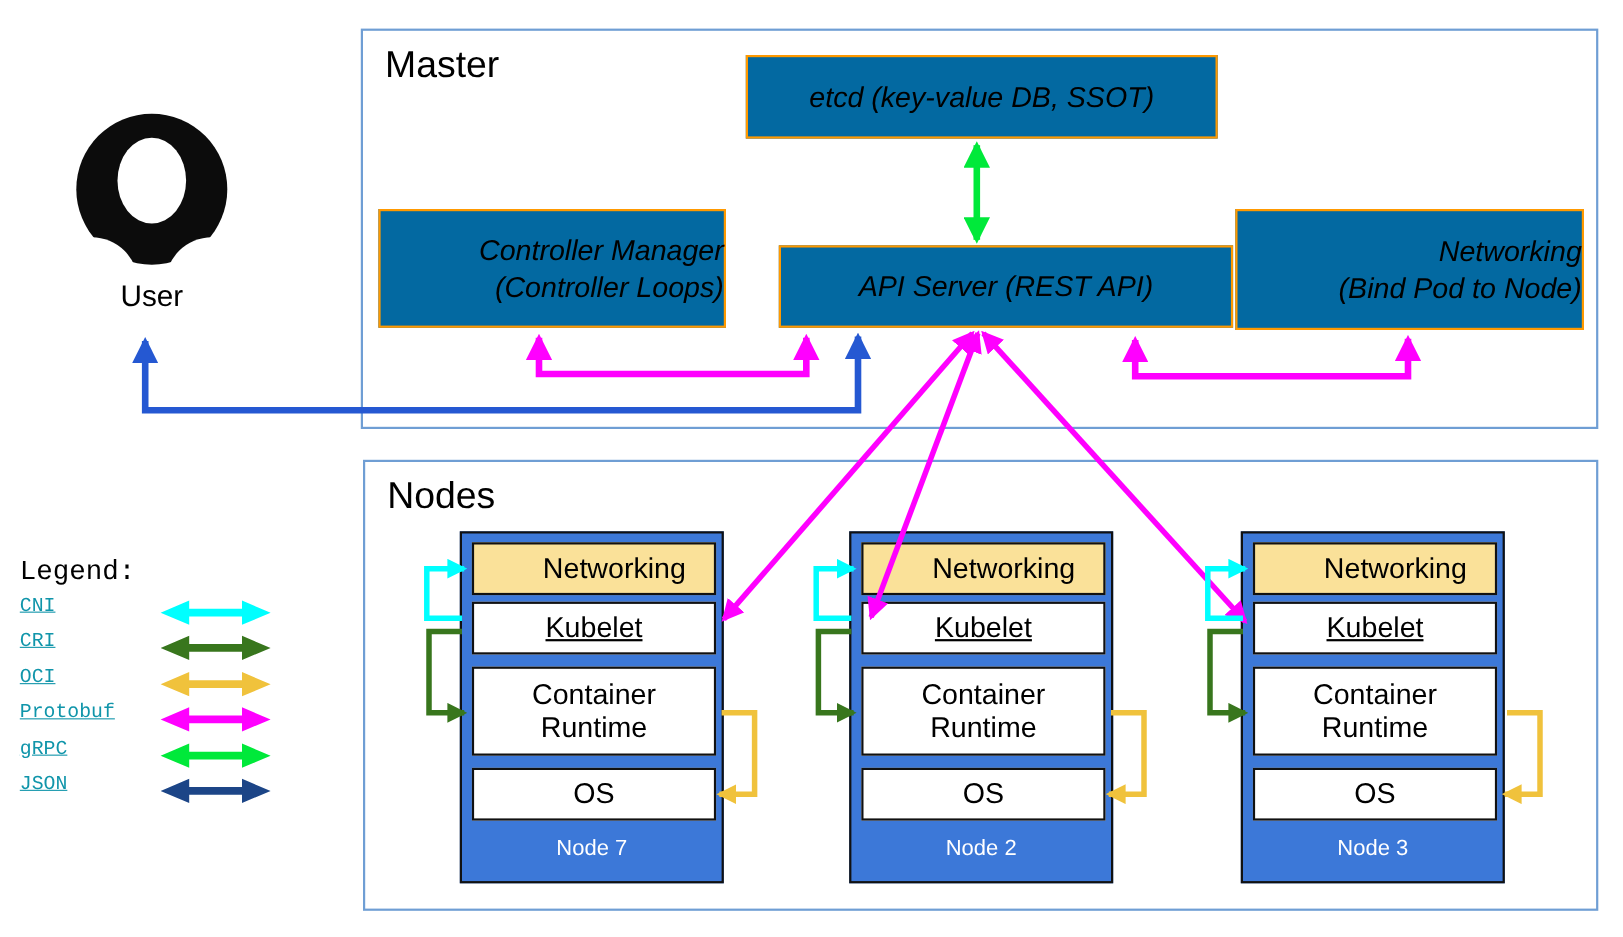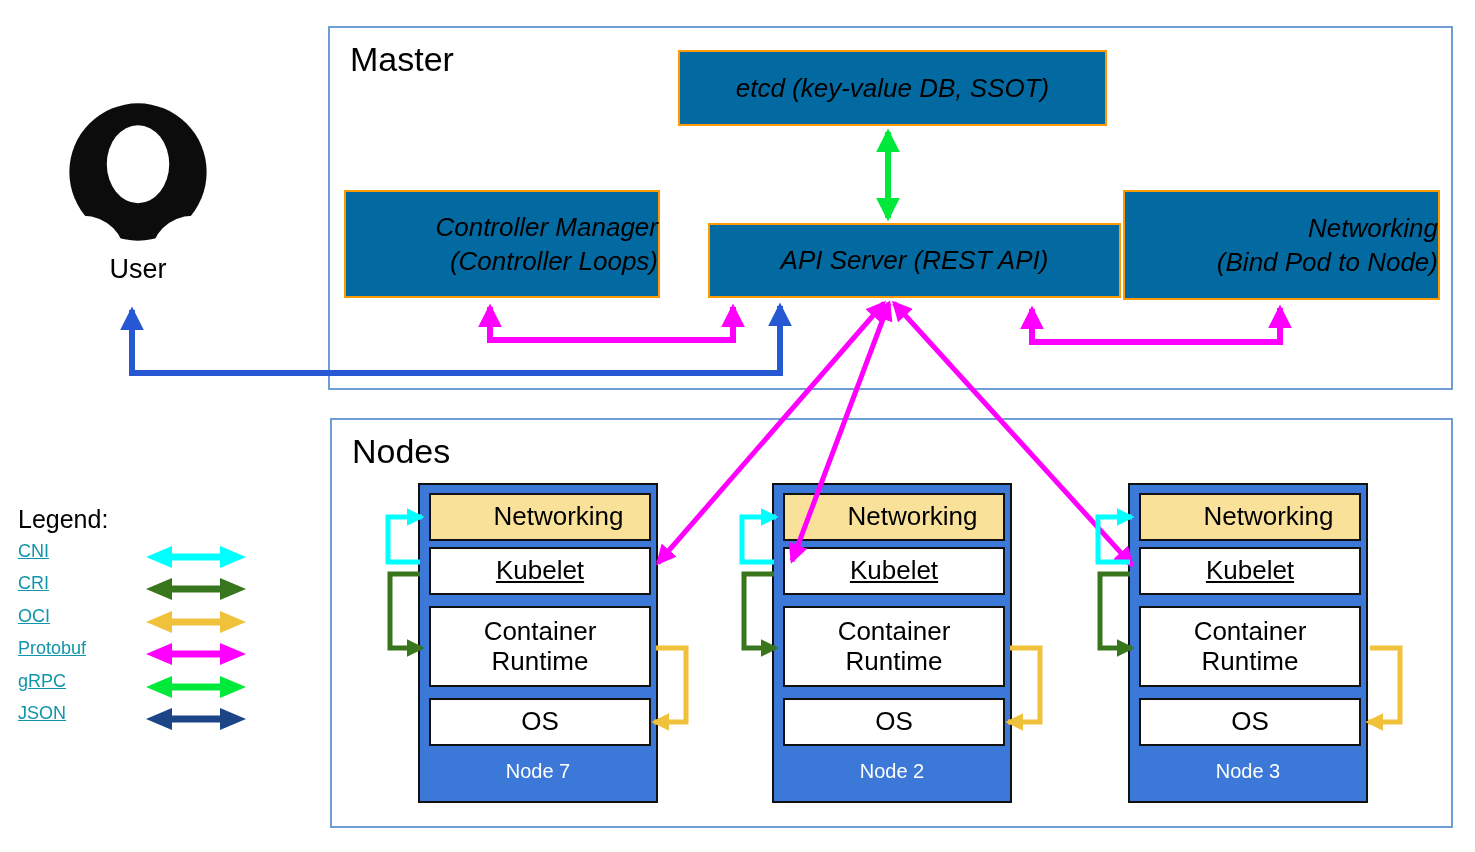--- a/index.html
+++ b/index.html
@@ -37,21 +37,21 @@
     position:absolute; left:9px; width:222px; background:#ffffff; border:2.5px solid #111;
     display:flex; align-items:center; justify-content:center;
     font-size:26px; line-height:1.15; text-align:center;
   }
   .layer.networking { top:8px;   height:48px; background:#fae199;padding-left:37px; }
   .layer.kubelet    { top:62px;  height:48px;text-decoration:underline; }
   .layer.runtime    { top:121px; height:81px; padding:0 34px; }
   .layer.os         { top:213px; height:48px; }
   .node-name { position:absolute; left:0; right:0; top:275px; text-align:center; color:#ffffff; font-size:20px; }
 
-  .legend { position:absolute; left:18px; top:505px; width:250px; }
+  .legend { position:absolute; left:18px; top:505px; width:250px;font-family:Liberation Mono, monospace; }
   .legend-title { font-size:25px; color:#000; margin-bottom:7px; }
   .legend-row { position:relative; height:32.4px; }
   .legend-link { font-size:18px; color:#1095aa; text-decoration:underline; cursor:pointer; }
   .legend-row svg { position:absolute; left:126px; top:3px; width:104px; height:26px; }
 
   svg.overlay { position:absolute; left:0; top:0; z-index:5; pointer-events:none; }
 </style>
 </head>
 <body>
 

